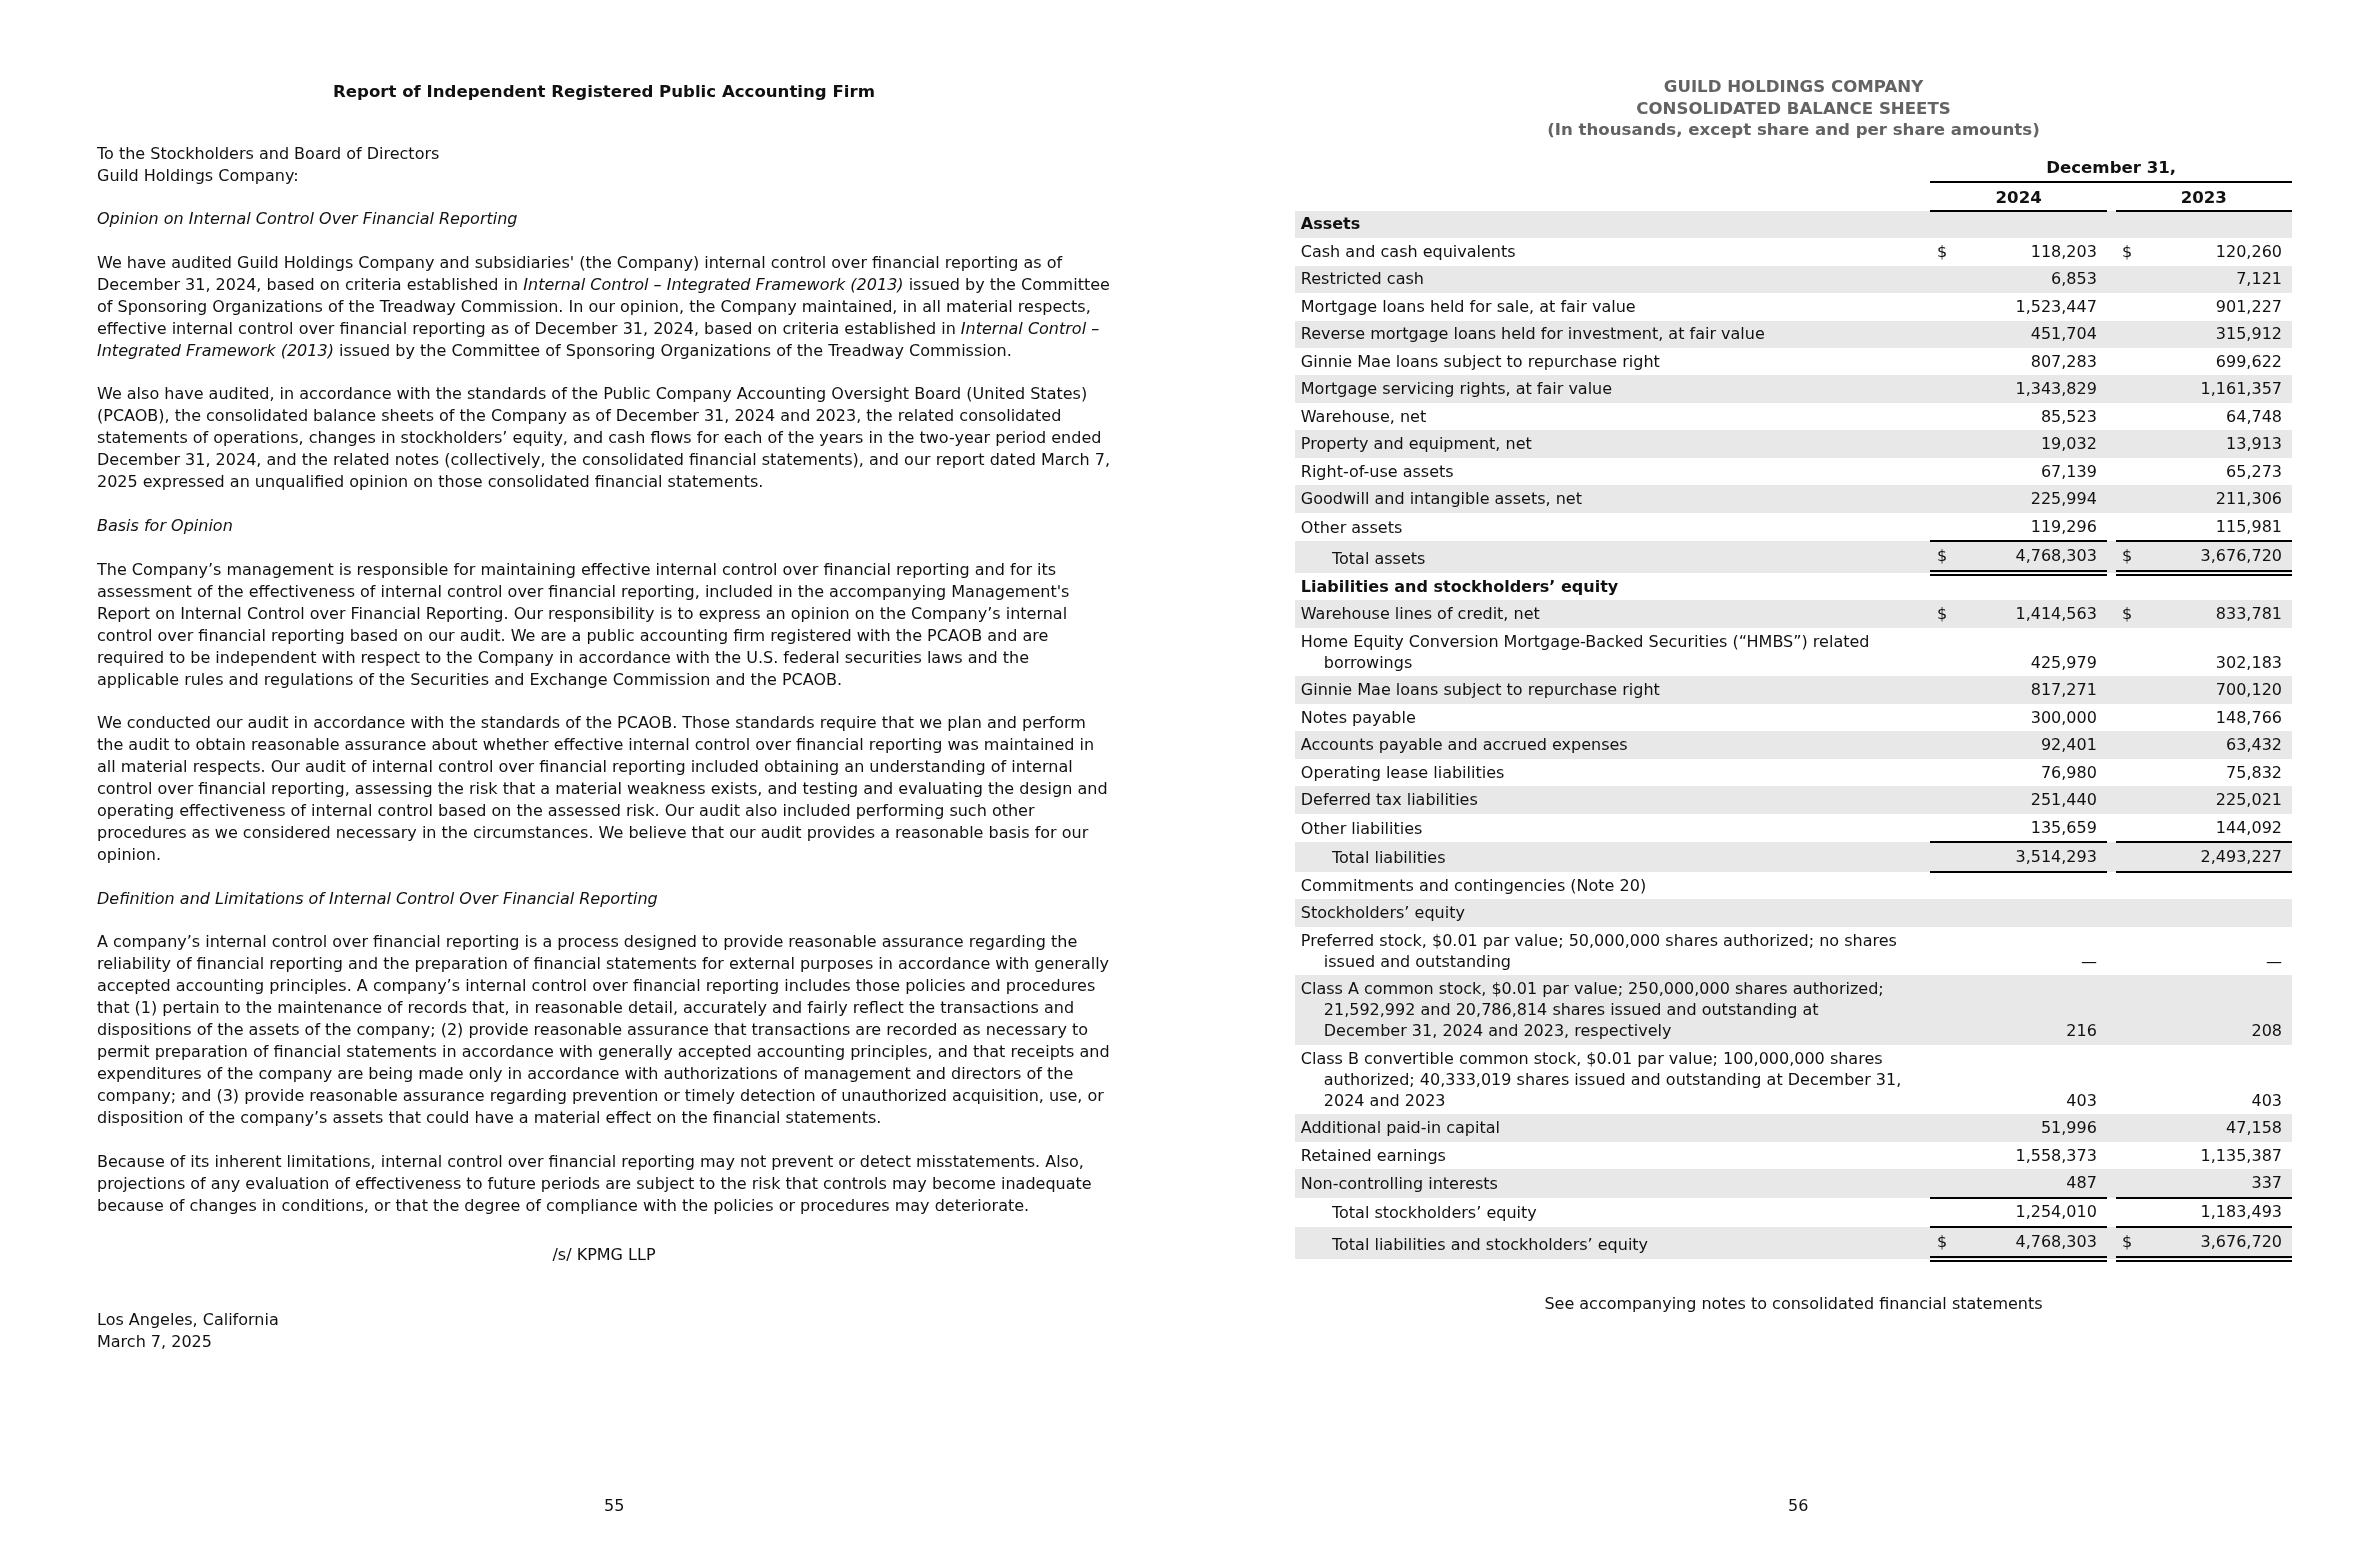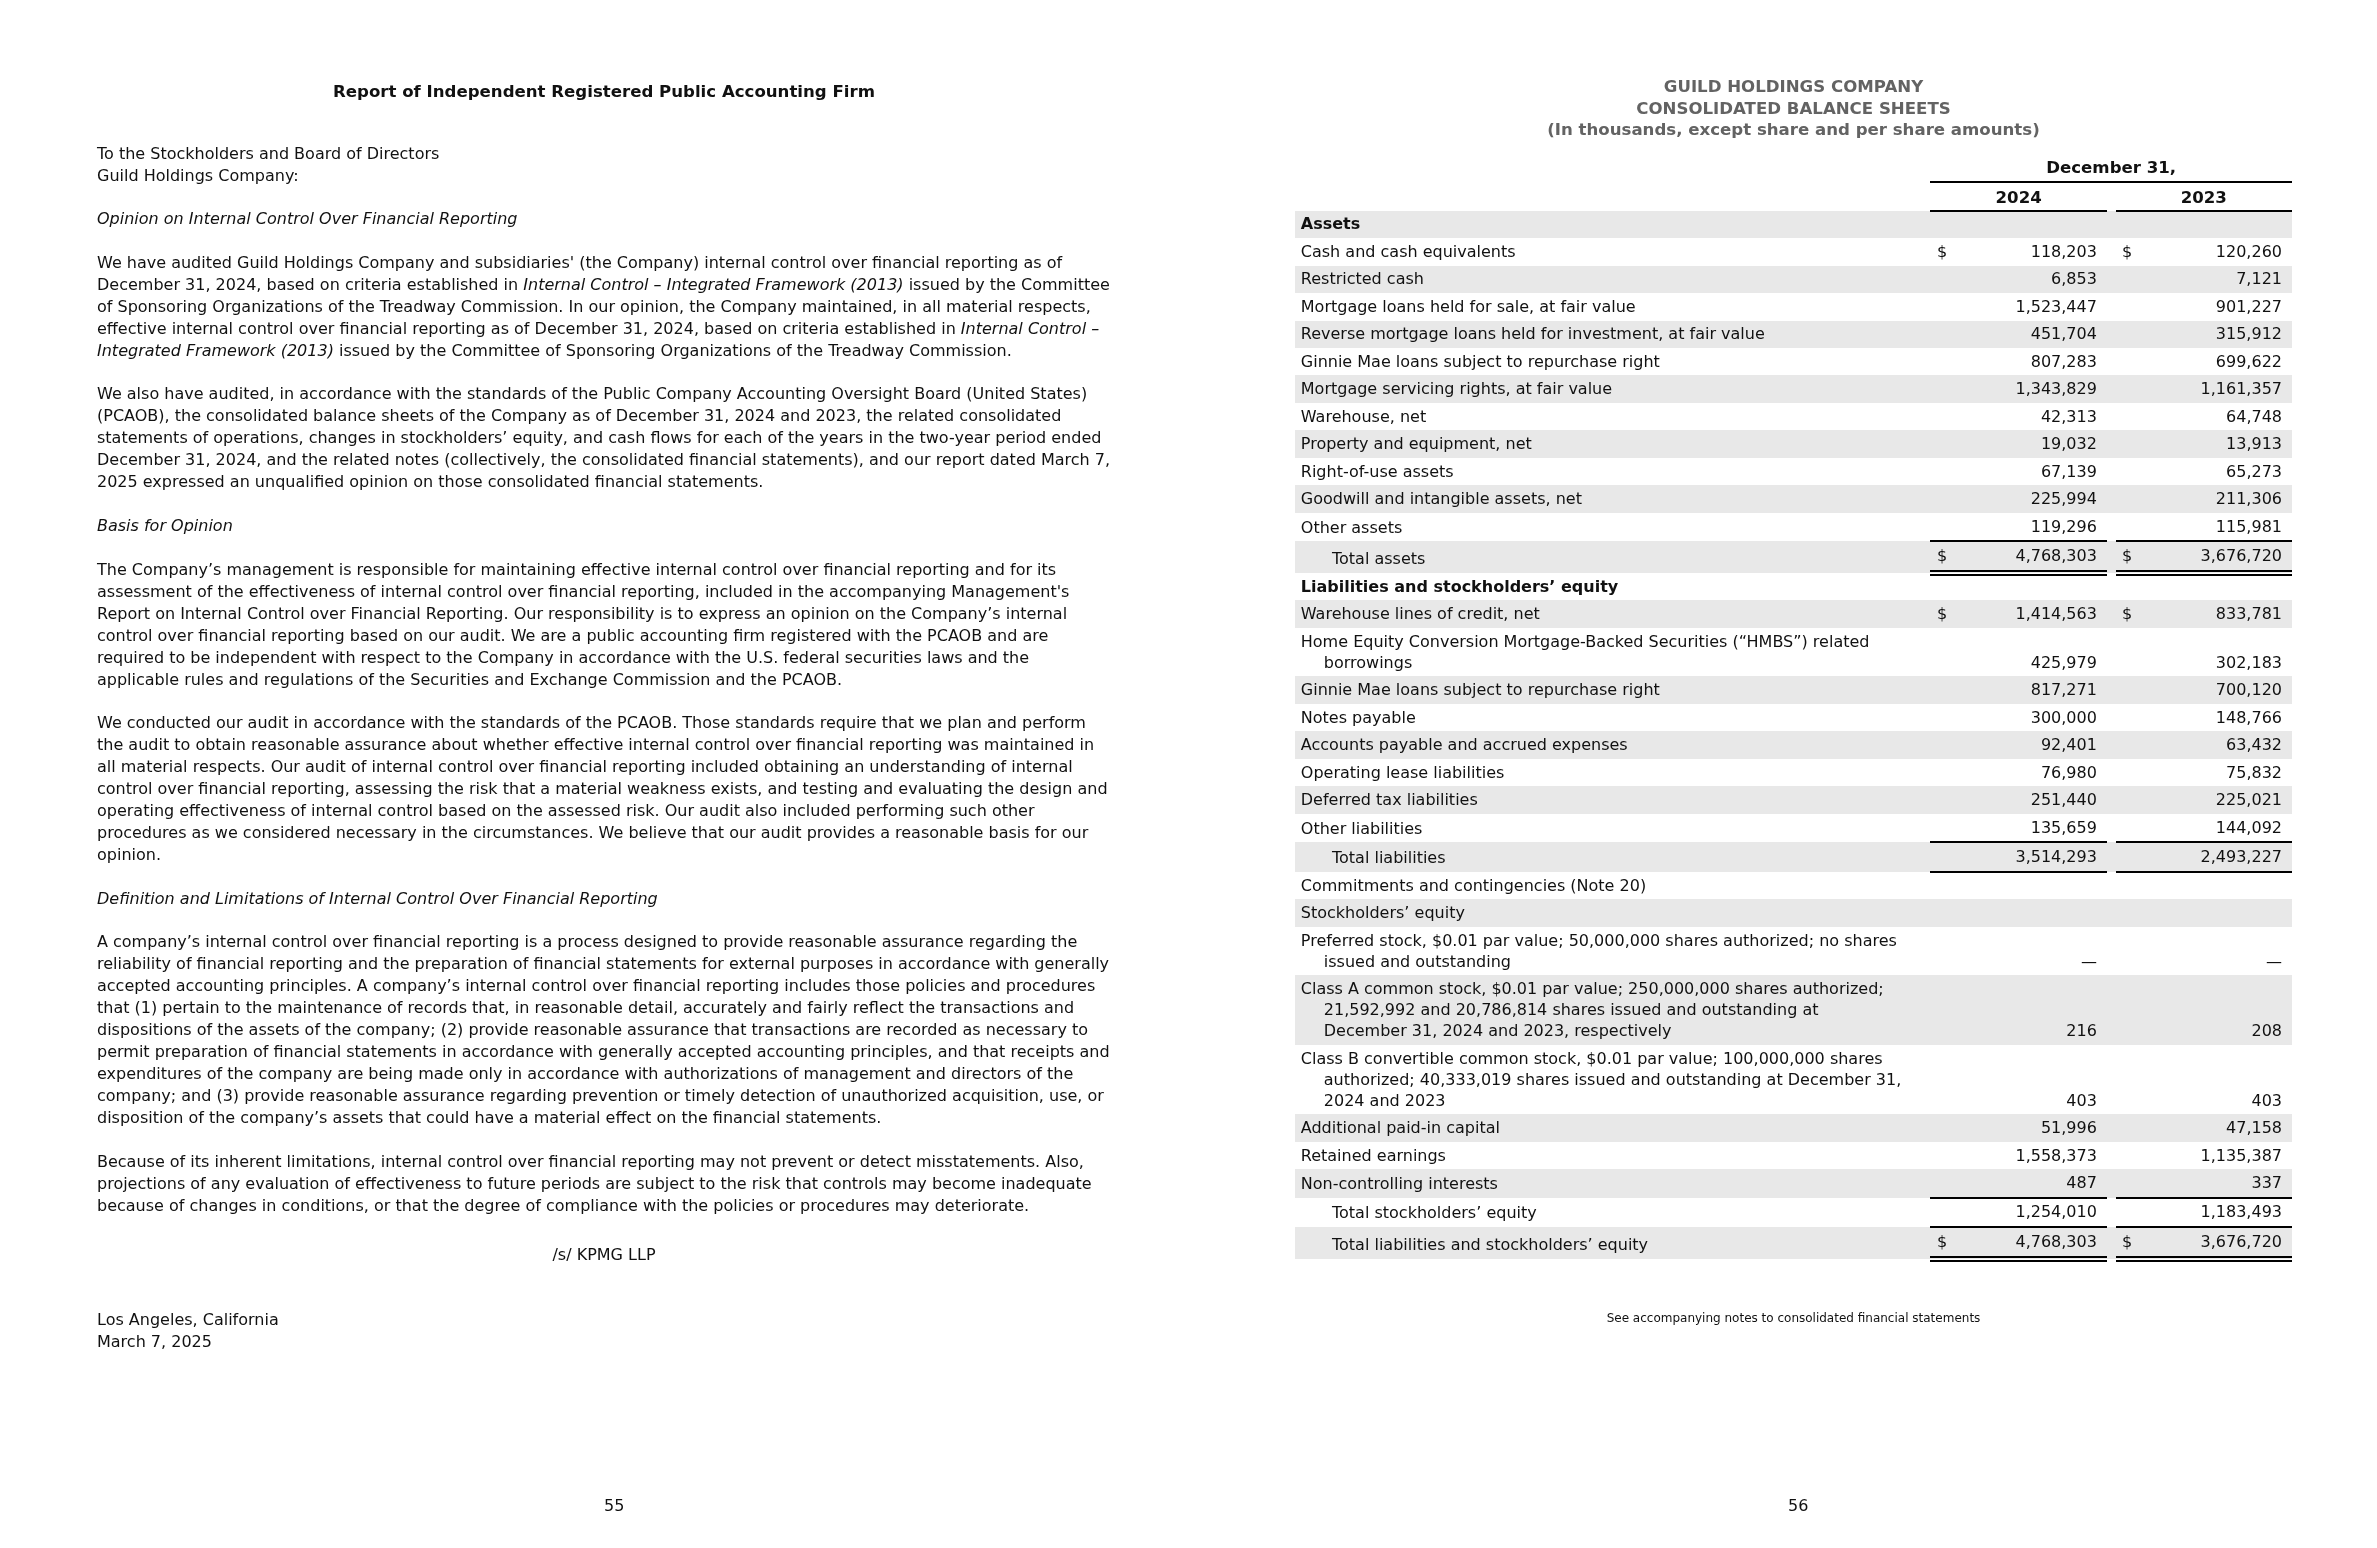--- a/index.html
+++ b/index.html
@@ -31,21 +31,21 @@
   td.lbl.bold{font-weight:bold;}
   td.lbl.ind{padding-left:37px;}
   td.lbl div{white-space:nowrap;}
   td.lbl div.cont{padding-left:23px;}
   td.val{width:160px;font-size:16px;line-height:21px;text-align:right;padding:2.9px 10px 3.6px 6.5px;white-space:nowrap;}
   td.gap{width:8.6px;padding:0;}
   span.cur{float:left;}
   tr.shaded{background:#e8e8e8;}
   td.rule-single{border-bottom:2.2px solid #000;}
   td.rule-double{border-bottom:6.5px double #000;}
-  .bs-footnote{text-align:center;font-size:12px;line-height:20px;margin-top:46px;}
+  .bs-footnote{text-align:center;font-size:16px;line-height:20px;margin-top:32px;}
 </style>
 </head>
 <body>
 
 <div class="page-left">
   <div class="report-title">Report of Independent Registered Public Accounting Firm</div>
   <div class="salutation">
     <div>To the Stockholders and Board of Directors</div>
     <div>Guild Holdings Company:</div>
   </div>
@@ -124,21 +124,21 @@
           <td class="val">699,622</td>
         </tr>
         <tr class="shaded">
           <td class="lbl">Mortgage servicing rights, at fair value</td>
           <td class="val">1,343,829</td>
           <td class="gap"></td>
           <td class="val">1,161,357</td>
         </tr>
         <tr>
           <td class="lbl">Warehouse, net</td>
-          <td class="val">42,313</td>
+          <td class="val">85,523</td>
           <td class="gap"></td>
           <td class="val">64,748</td>
         </tr>
         <tr class="shaded">
           <td class="lbl">Property and equipment, net</td>
           <td class="val">19,032</td>
           <td class="gap"></td>
           <td class="val">13,913</td>
         </tr>
         <tr>

